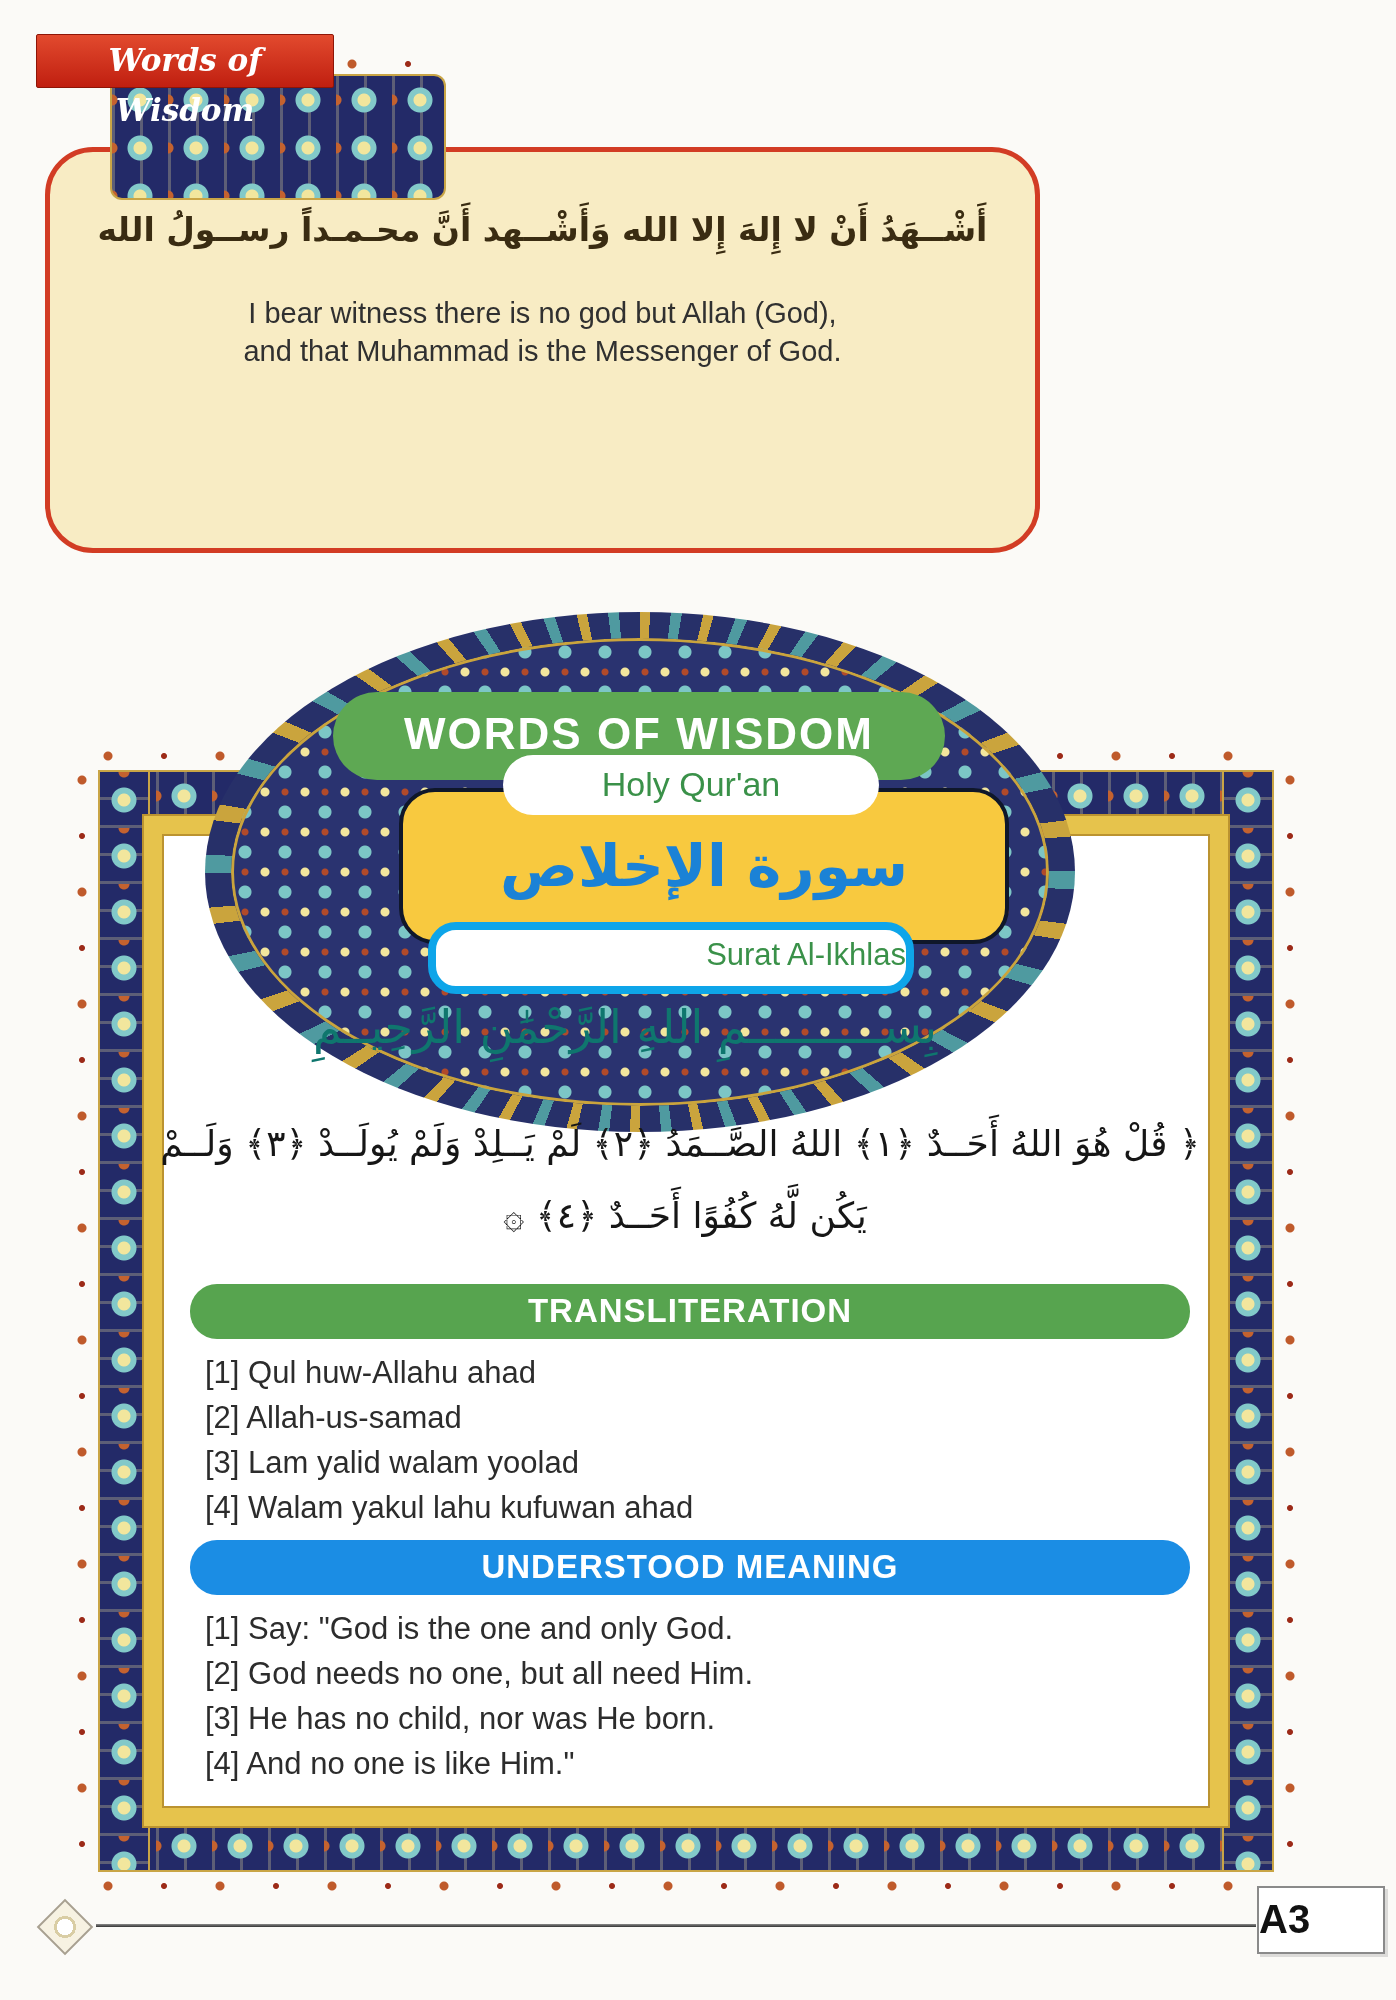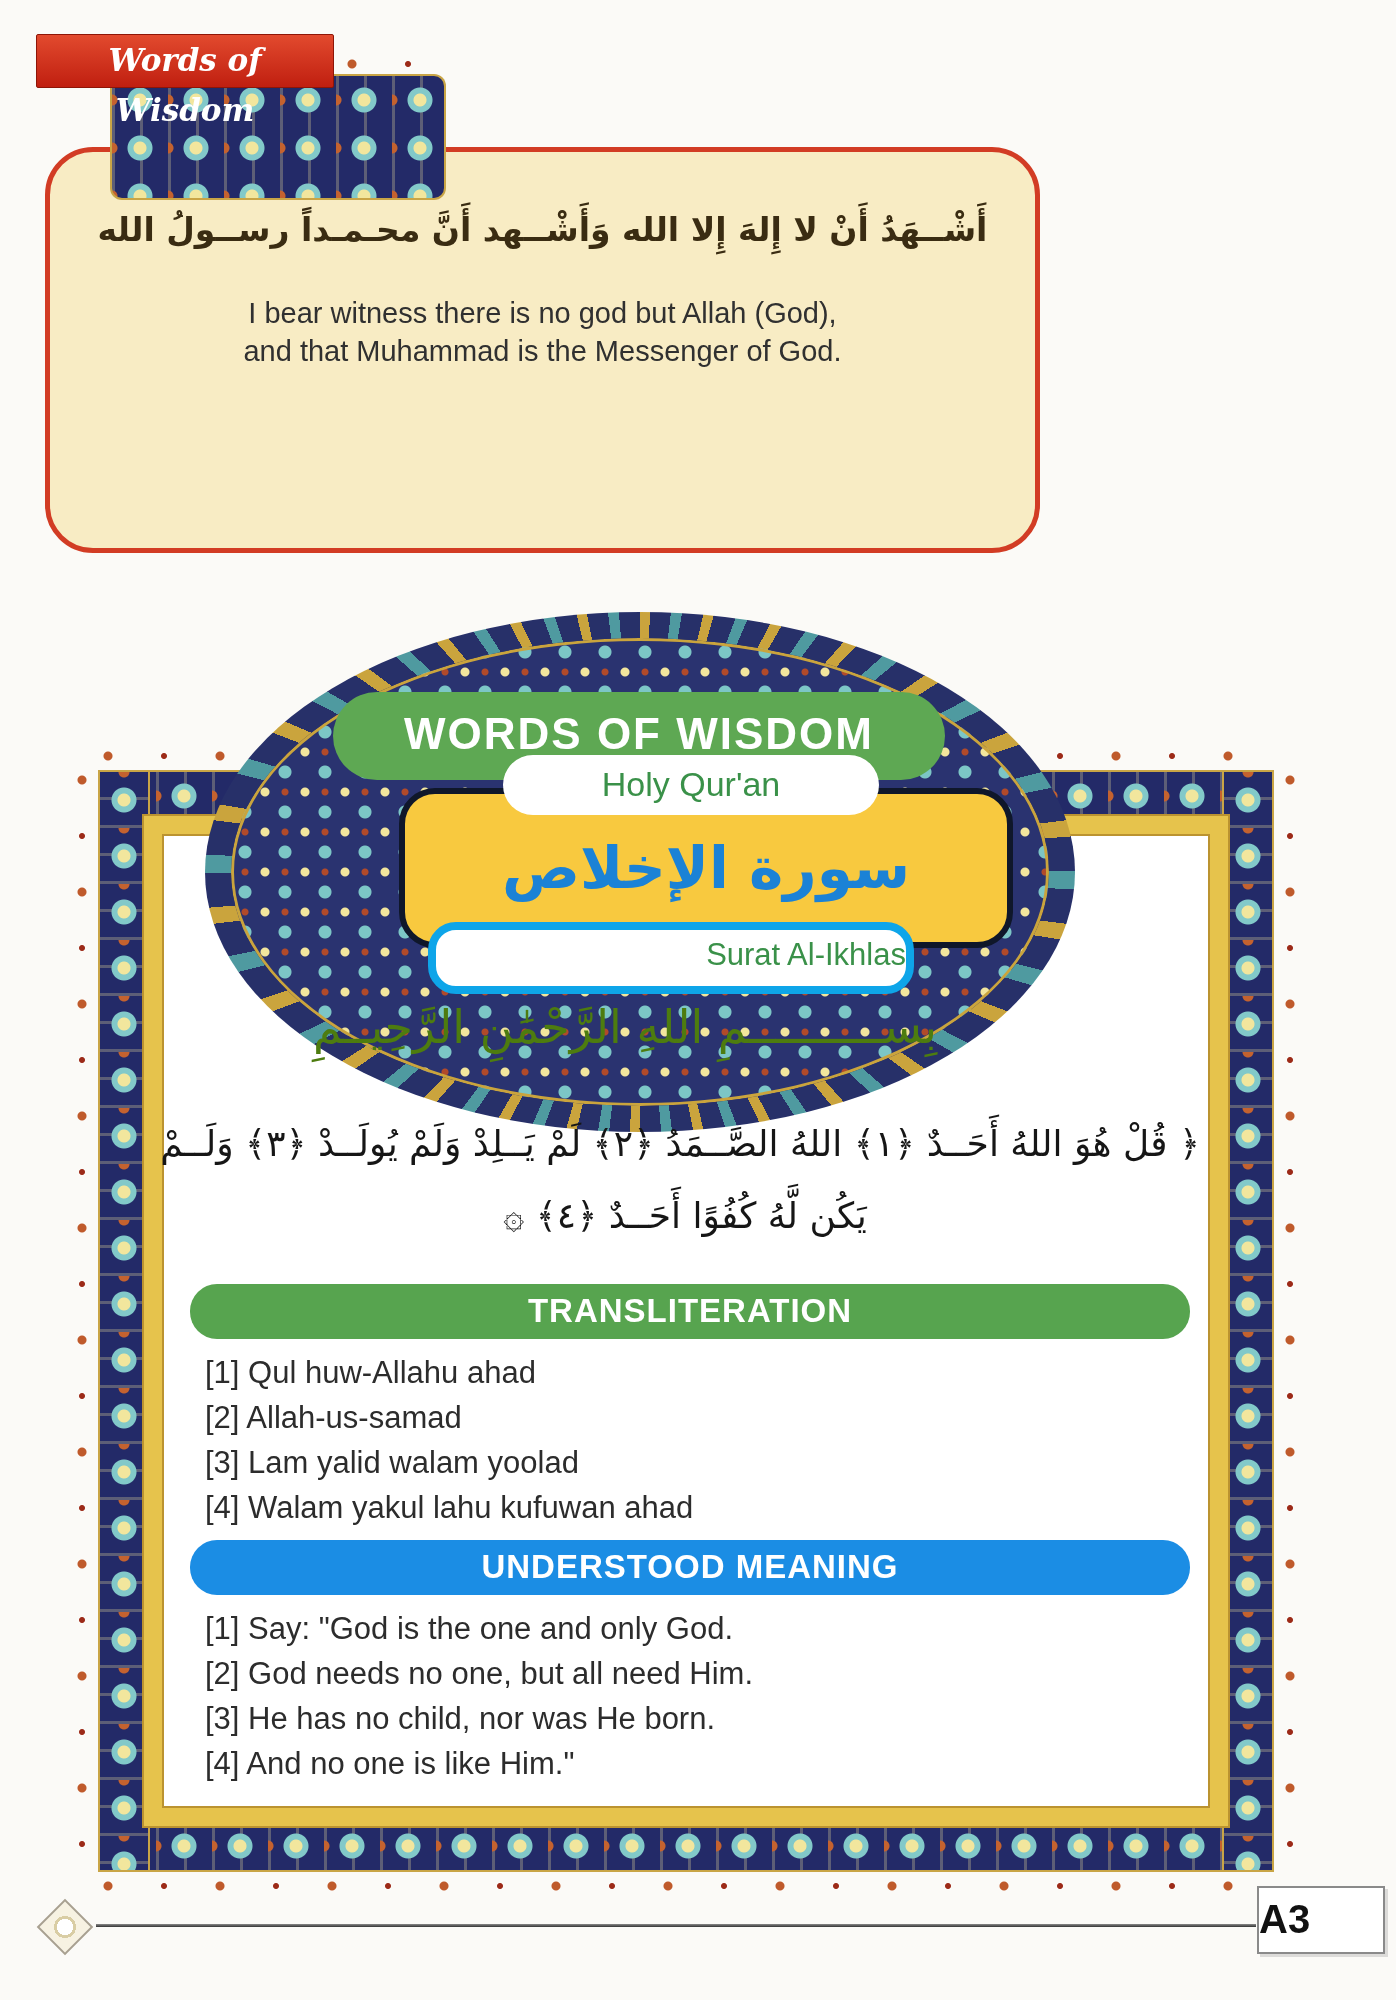--- a/index.html
+++ b/index.html
@@ -56,32 +56,32 @@
   .sunburst::after{content:"";position:absolute;inset:26px;border-radius:50%;
       background-color:#2a3370;background-image:
       radial-gradient(circle at 14px 14px,#7cc6c6 0 6px,rgba(0,0,0,0) 7px),
       radial-gradient(circle at 34px 34px,#f2e69d 0 4px,rgba(0,0,0,0) 5px),
       radial-gradient(circle at 14px 34px,#b14a2a 0 3px,rgba(0,0,0,0) 4px);
       background-size:40px 40px;box-shadow:inset 0 0 0 3px #caa43d;}
   .green-banner{position:absolute;left:333px;top:692px;width:612px;height:88px;z-index:3;
       background:#5ea853;border-radius:46px;color:#fff;font-weight:bold;font-size:44px;
       letter-spacing:2px;text-align:center;line-height:84px;}
   .yellow-box{position:absolute;left:399px;top:788px;width:602px;height:148px;z-index:4;
-      background:#f8c93f;border:6px solid #0f172a;border-radius:36px;}
+      background:#f8c93f;border:4px solid #0f172a;border-radius:36px;}
   .surah-ar{width:100%;text-align:center;direction:rtl;font-family:"DejaVu Sans",sans-serif;
       font-size:58px;font-weight:bold;color:#1b82d6;line-height:148px;}
   .holy-pill{position:absolute;left:503px;top:755px;width:376px;height:60px;z-index:5;
       background:#fff;border-radius:30px;color:#3a9149;font-size:34px;text-align:center;line-height:58px;}
   .surat-pill{position:absolute;left:428px;top:922px;width:470px;height:56px;z-index:5;
       background:#fff;border:8px solid #0ea5e9;border-radius:28px;color:#3a9149;
       font-size:31px;text-align:right;line-height:50px;}
 
   
   .bismillah{position:absolute;left:100px;top:1000px;width:1050px;z-index:3;text-align:center;
-      direction:rtl;font-family:"DejaVu Sans",sans-serif;font-size:46px;color:#4d7c0f;}
+      direction:rtl;font-family:"DejaVu Sans",sans-serif;font-size:46px;color:#0f766e;}
   .verses{position:absolute;left:170px;top:1108px;width:1030px;z-index:3;text-align:center;
       direction:rtl;font-family:"DejaVu Sans",sans-serif;font-size:36px;line-height:72px;color:#161616;}
   .verses div{white-space:nowrap;}
 
   
   .sec-banner{position:absolute;left:190px;width:1000px;height:55px;z-index:3;border-radius:27px;
       color:#fff;font-weight:bold;font-size:33px;letter-spacing:1px;text-align:center;line-height:54px;}
   .banner-green{top:1284px;background:#57a44f;}
   .banner-blue{top:1540px;background:#1b8de4;}
   .text-list{position:absolute;left:205px;width:1000px;z-index:3;font-size:31px;line-height:45px;color:#2c2c2c;}

